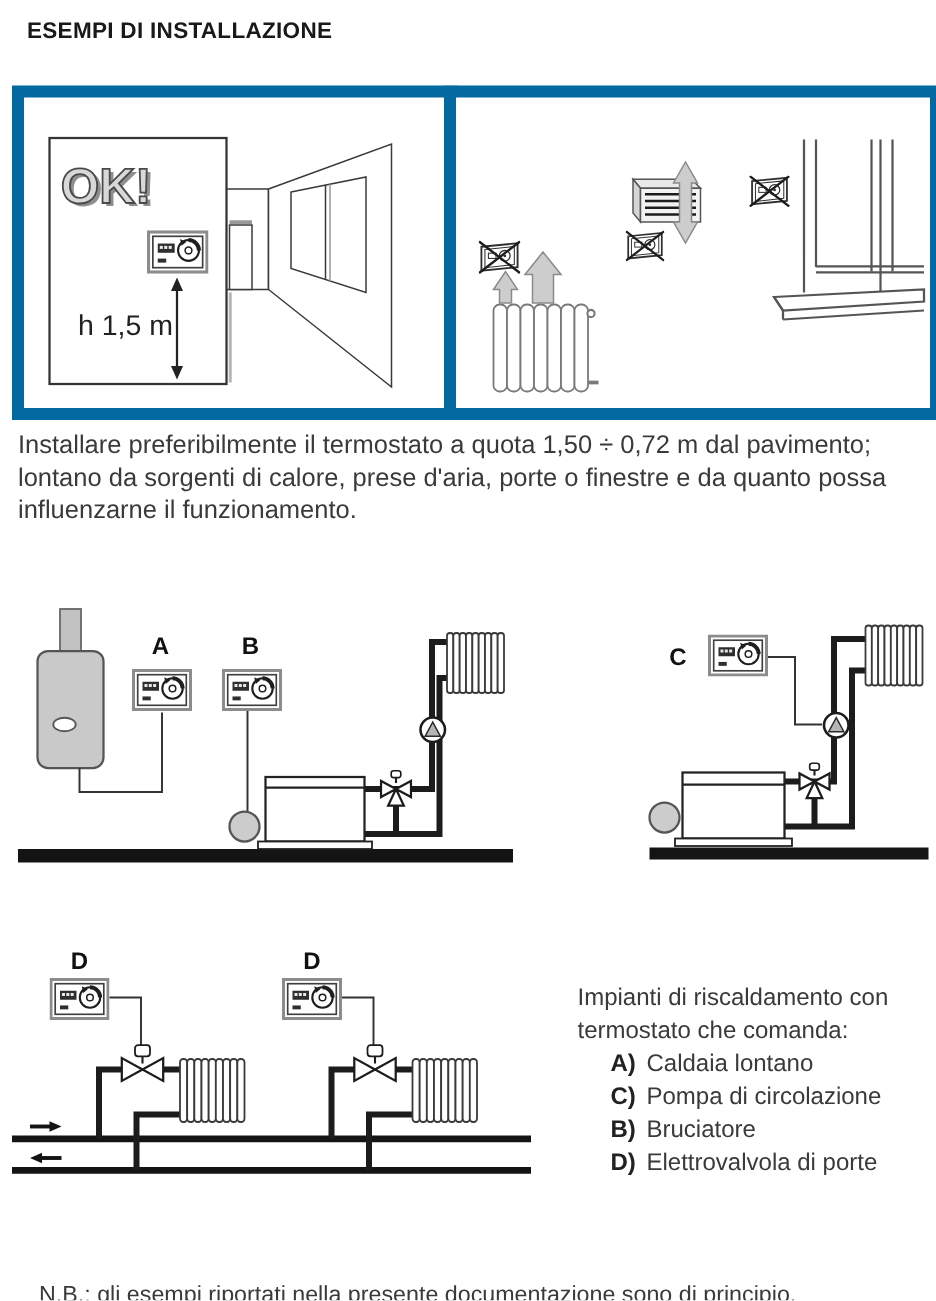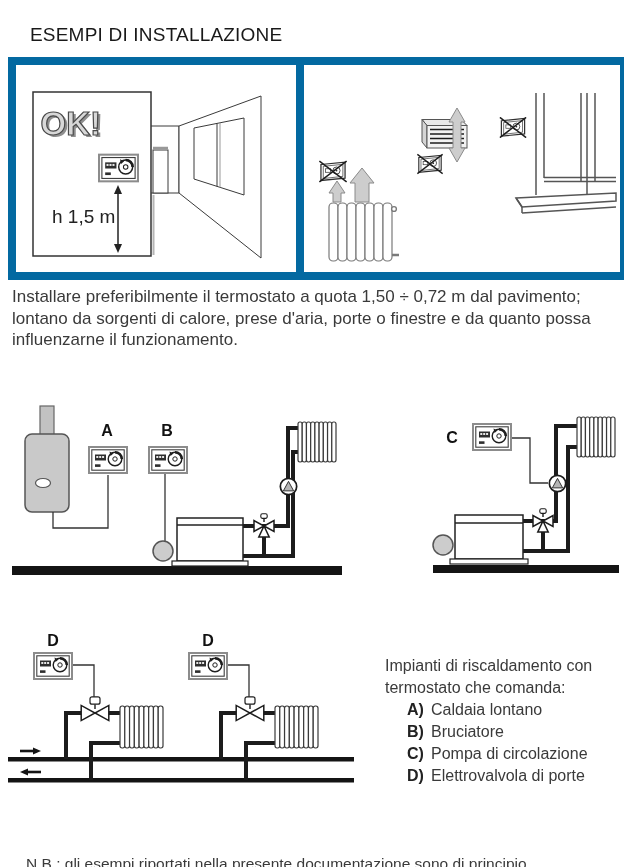--- a/index.html
+++ b/index.html
@@ -1,18 +1,18 @@
 <!DOCTYPE html>
 <html><head>
 <meta charset="utf-8">
 <style>
   html,body{margin:0;padding:0;background:#fff;}
   .page{position:relative;width:624px;height:867px;background:#fff;overflow:hidden;
         font-family:"Liberation Sans",sans-serif;color:#3a3a3a;}
-  .title{position:absolute;left:14px;top:8px;margin:16px;font-size:19px;font-weight:400;
+  .title{position:absolute;left:14px;top:8px;margin:4px;font-size:15px;font-weight:700;
          color:#191919;letter-spacing:.2px;}
   .fig{position:absolute;border:8px solid #0369a1;background:#fff;}
   .fig-left{left:8px;top:57px;width:281px;height:207px;}
   .fig-right{left:296px;top:57px;width:316px;height:207px;}
   .intro{position:absolute;left:12px;top:286px;width:608px;margin:0;
          font-size:17px;line-height:21.5px;}
   .abs{position:absolute;}
   #svg-ab{left:10px;top:398px;}
   #svg-c{left:420px;top:393px;}
   #svg-d{left:8px;top:618px;}
@@ -292,20 +292,20 @@
         </g>
       <use href="#thermo" x="25" y="34" width="40" height="28"></use>
       <text class="dlabel" x="45" y="28" text-anchor="middle">D</text>
     </g>
   </svg>
 
   <div class="legend">
     <div>Impianti di riscaldamento con termostato che comanda:</div>
     <div class="legend-items">
       <div class="legend-row"><span class="legend-key">A)</span><span>Caldaia lontano</span></div>
+      <div class="legend-row"><span class="legend-key">C)</span><span>Pompa di circolazione</span></div>
       <div class="legend-row"><span class="legend-key">B)</span><span>Bruciatore</span></div>
-      <div class="legend-row"><span class="legend-key">C)</span><span>Pompa di circolazione</span></div>
       <div class="legend-row"><span class="legend-key">D)</span><span>Elettrovalvola di porte</span></div>
     </div>
   </div>
 
   <p class="note">N.B.: gli esempi riportati nella presente documentazione sono di principio.</p>
 </div>
 
 </body></html>

